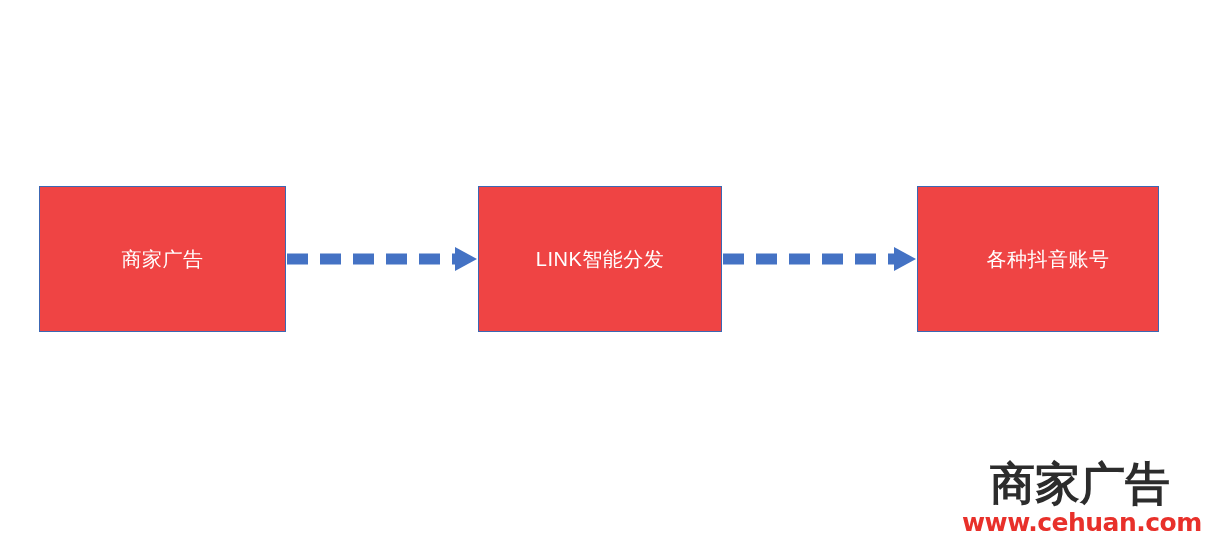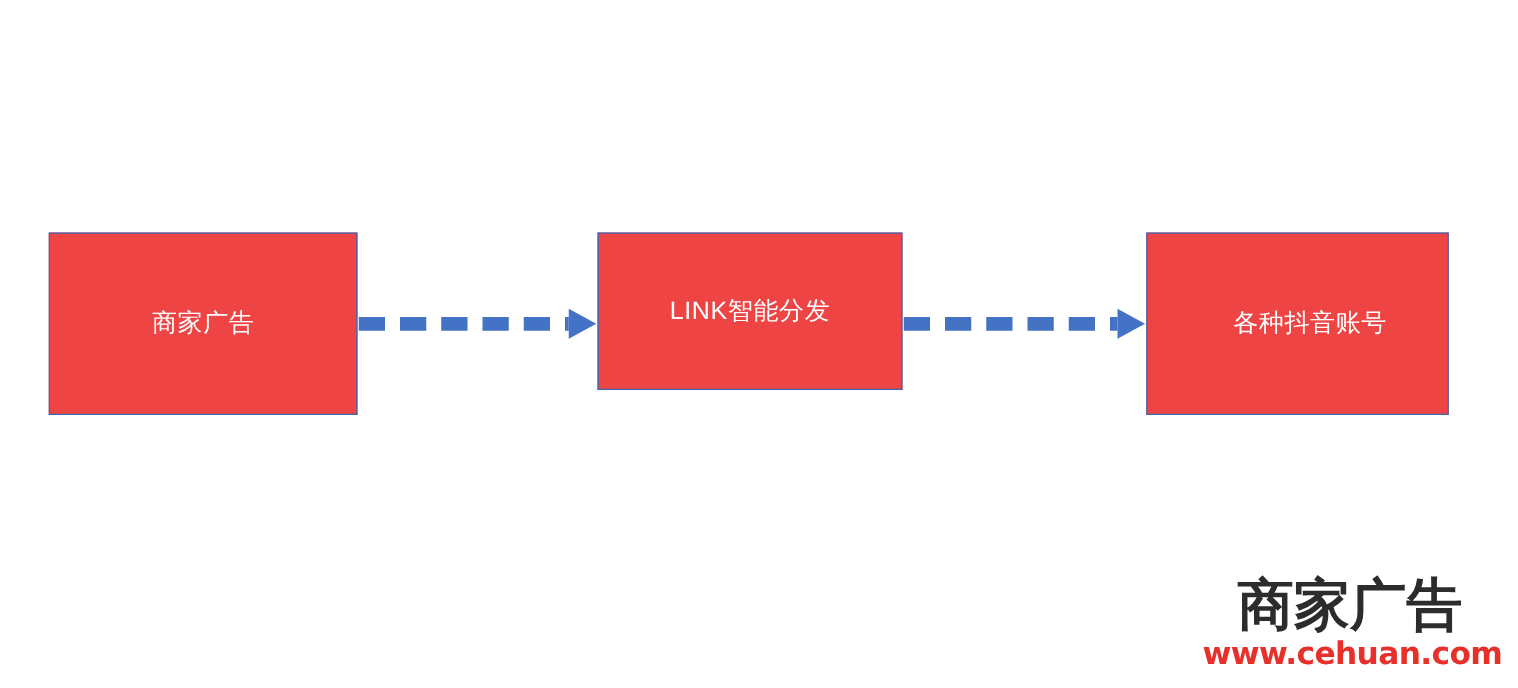--- a/index.html
+++ b/index.html
@@ -90,21 +90,21 @@
     <g>
       <line x1="723" y1="259" x2="894" y2="259" stroke="#4472c4" stroke-width="11" stroke-dasharray="21 12"></line>
       <polygon points="894,247 916,259 894,271" fill="#4472c4"></polygon>
     </g>
   </svg>
 
   <div class="node" style="left:39px; top:186px; width:247px; height:146px;">
     <span class="node-label">商家广告</span>
   </div>
 
-  <div class="node" style="left:478px; top:186px; width:244px; height:126px;">
+  <div class="node" style="left:478px; top:186px; width:244px; height:146px;">
     <span class="node-label">LINK智能分发</span>
   </div>
 
   <div class="node" style="left:917px; top:186px; width:242px; height:146px;padding-left:20px;">
     <span class="node-label">各种抖音账号</span>
   </div>
 
   <div class="watermark">
     <div class="wm-brand">商家广告</div>
     <div class="wm-url">www.cehuan.com</div>

